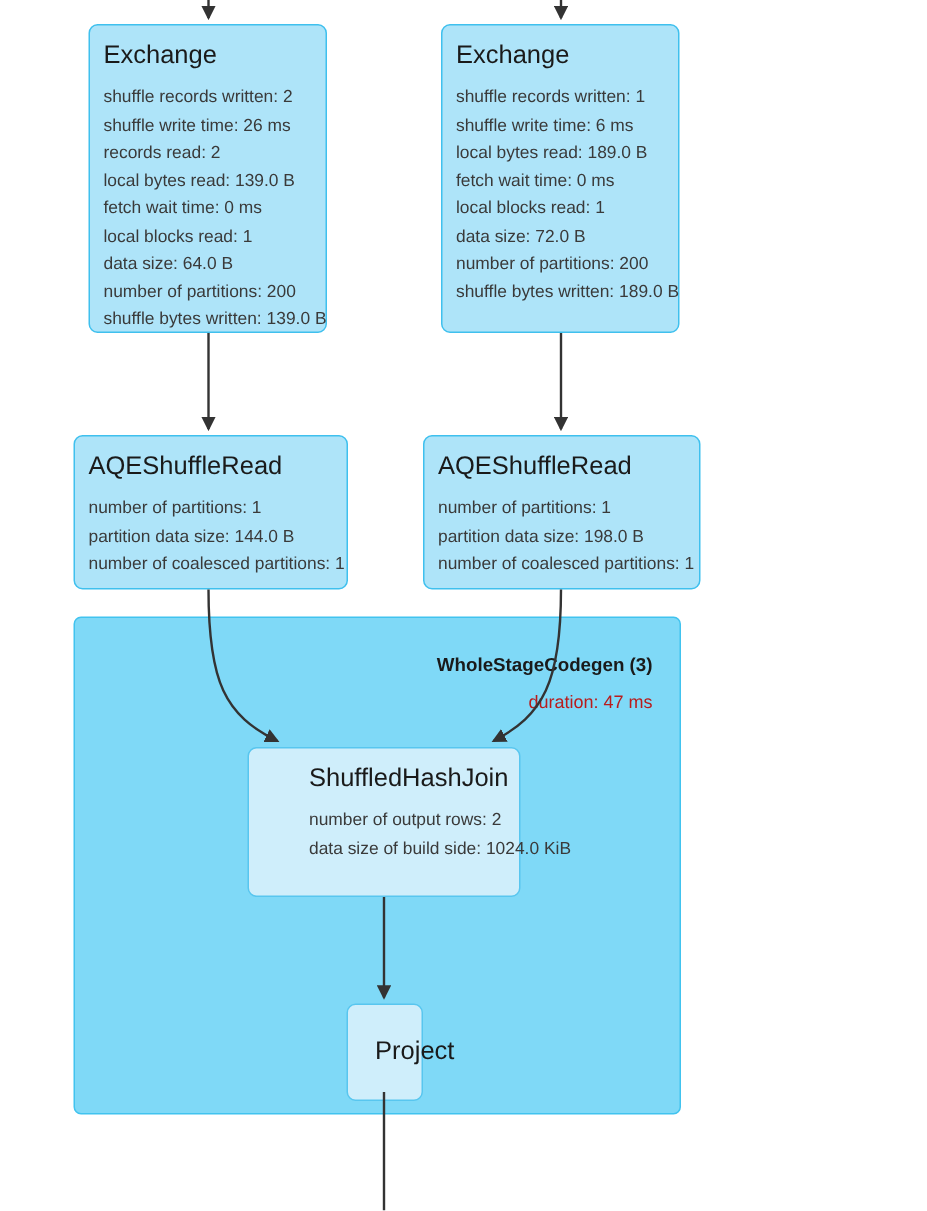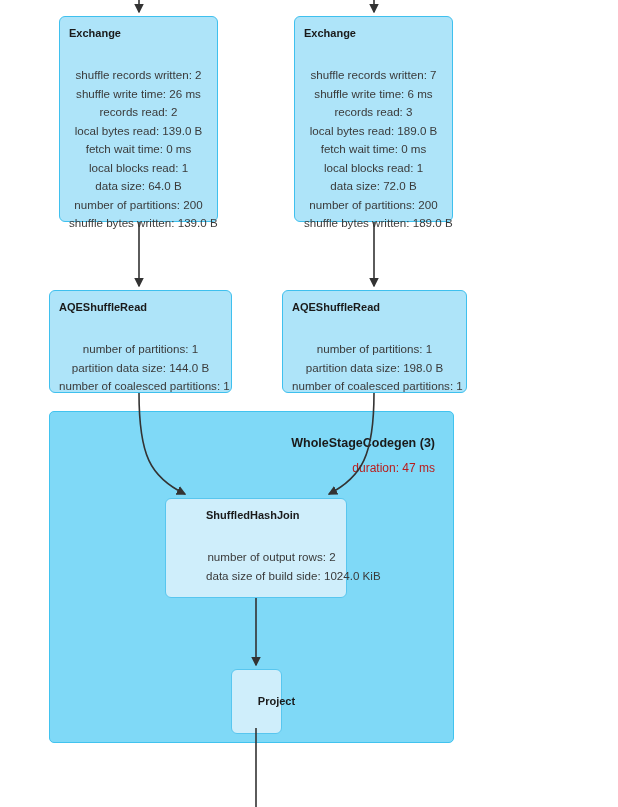--- a/index.html
+++ b/index.html
@@ -71,29 +71,28 @@
     border: 1px solid #3fc0ee;
     border-radius: 6px;
     padding: 10px 9px 8px 9px;
   }
   .node.light {
     background: #cfeefb;
     border-color: #58c6ef;
     padding-left: 40px;
   }
   .node-title {
-    font-size: 11px;
-    font-weight: bold;
+    font-size: 17px;
+    font-weight: normal;
     color: #1a1a1a;
     line-height: 1.2;
     white-space: nowrap;
   }
   .node-metrics {
-    margin-top: 26px;
-    text-align: center;
+    margin-top: 9px;
   }
   .metric {
     font-size: 11.6px;
     color: #3a3a3a;
     line-height: 18.5px;
     white-space: nowrap;
   }
   .node-center {
     display: flex;
     align-items: center;
@@ -127,23 +126,22 @@
       <div class="metric">local blocks read: 1</div>
       <div class="metric">data size: 64.0 B</div>
       <div class="metric">number of partitions: 200</div>
       <div class="metric">shuffle bytes written: 139.0 B</div>
     </div>
   </div>
 
   <div class="node" style="left:294px; top:16px; width:159px; height:206px;">
     <div class="node-title">Exchange</div>
     <div class="node-metrics">
-      <div class="metric">shuffle records written: 7</div>
+      <div class="metric">shuffle records written: 1</div>
       <div class="metric">shuffle write time: 6 ms</div>
-      <div class="metric">records read: 3</div>
       <div class="metric">local bytes read: 189.0 B</div>
       <div class="metric">fetch wait time: 0 ms</div>
       <div class="metric">local blocks read: 1</div>
       <div class="metric">data size: 72.0 B</div>
       <div class="metric">number of partitions: 200</div>
       <div class="metric">shuffle bytes written: 189.0 B</div>
     </div>
   </div>
 
   <div class="node" style="left:49px; top:290px; width:183px; height:103px;">

